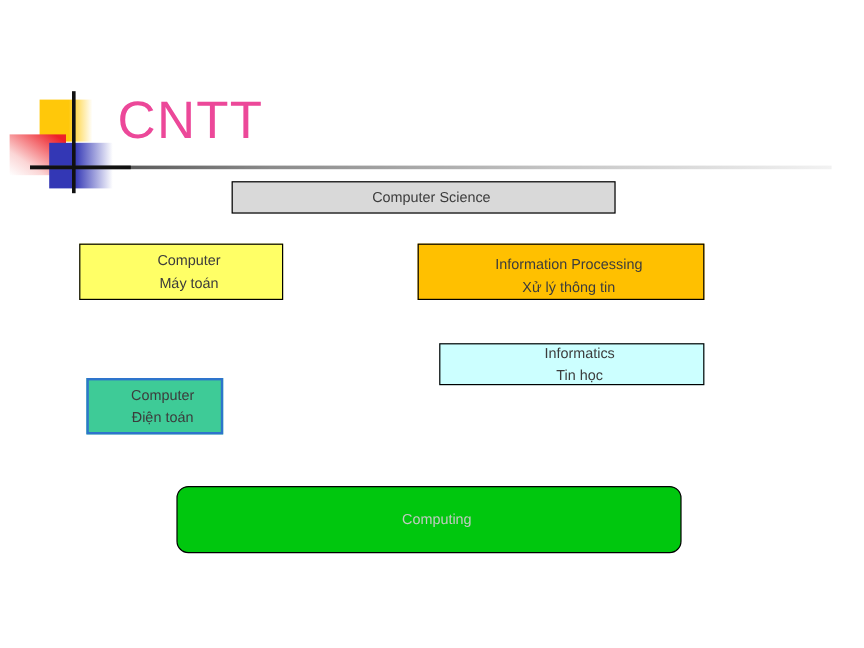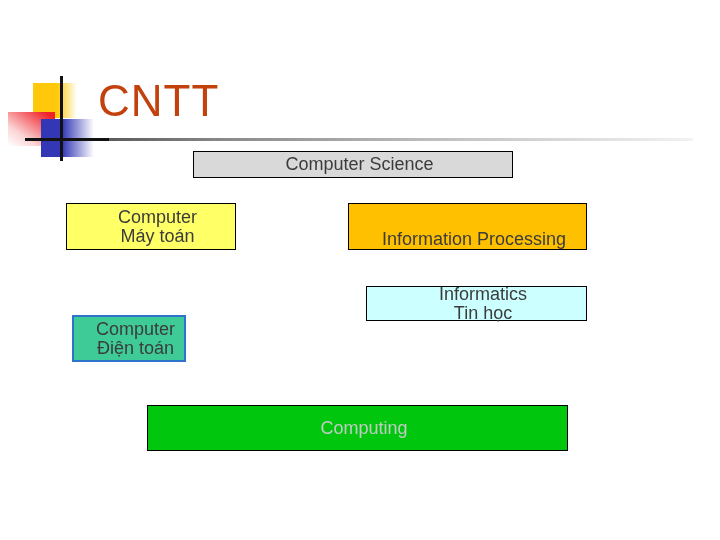--- a/index.html
+++ b/index.html
@@ -40,44 +40,44 @@
   }
 
   
   .title {
     position: absolute;
     left: 98px; top: 76px;
     margin: 0;
     font-size: 44px;
     font-weight: 400;
     letter-spacing: 1px;
-    color: #c2410c;
+    color: #ec4899;
   }
 
   
   .box {
     position: absolute;
     box-sizing: border-box;
     display: flex;
     flex-direction: column;
     justify-content: center;
     align-items: center;
     text-align: center;
     border: 1.5px solid #000000;
-    font-size: 18px;
+    font-size: 12px;
     line-height: 19px;
     color: #3c3c3c;
     padding-left: 13px;
   }
   .box-computer-science   { left: 193px; top: 151px; width: 320px; height: 27px; background: #d9d9d9; }
   .box-computer-may-tinh  { left: 66px;  top: 203px; width: 170px; height: 47px; background: #ffff66; }
   .box-info-processing    { left: 348px; top: 203px; width: 239px; height: 47px; background: #ffc000; justify-content: flex-end; }
   .box-informatics        { left: 366px; top: 286px; width: 221px; height: 35px; background: #ccffff; }
   .box-computer-dien-toan { left: 72px;  top: 315px; width: 114px; height: 47px; background: #3ecb97; border: 2px solid #2e74cc; }
-  .box-computing          { left: 147px; top: 405px; width: 421px; height: 46px; background: #00c70e; color: #c3cac3; }
+  .box-computing          { left: 147px; top: 405px; width: 421px; height: 56px; background: #00c70e; color: #c3cac3; border-radius: 10px; }
 </style>
 </head>
 <body>
 
 <div class="slide">
 
   <div class="deco deco-yellow"></div>
   <div class="deco deco-red"></div>
   <div class="deco deco-blue"></div>
   <div class="deco rule-gradient"></div>
@@ -90,20 +90,21 @@
     <div>Computer Science</div>
   </div>
 
   <div class="box box-computer-may-tinh">
     <div>Computer</div>
     <div>Máy toán</div>
   </div>
 
   <div class="box box-info-processing">
     <div>Information Processing</div>
+    <div>Xử lý thông tin</div>
   </div>
 
   <div class="box box-informatics">
     <div>Informatics</div>
     <div>Tin học</div>
   </div>
 
   <div class="box box-computer-dien-toan">
     <div>Computer</div>
     <div>Điện toán</div>

